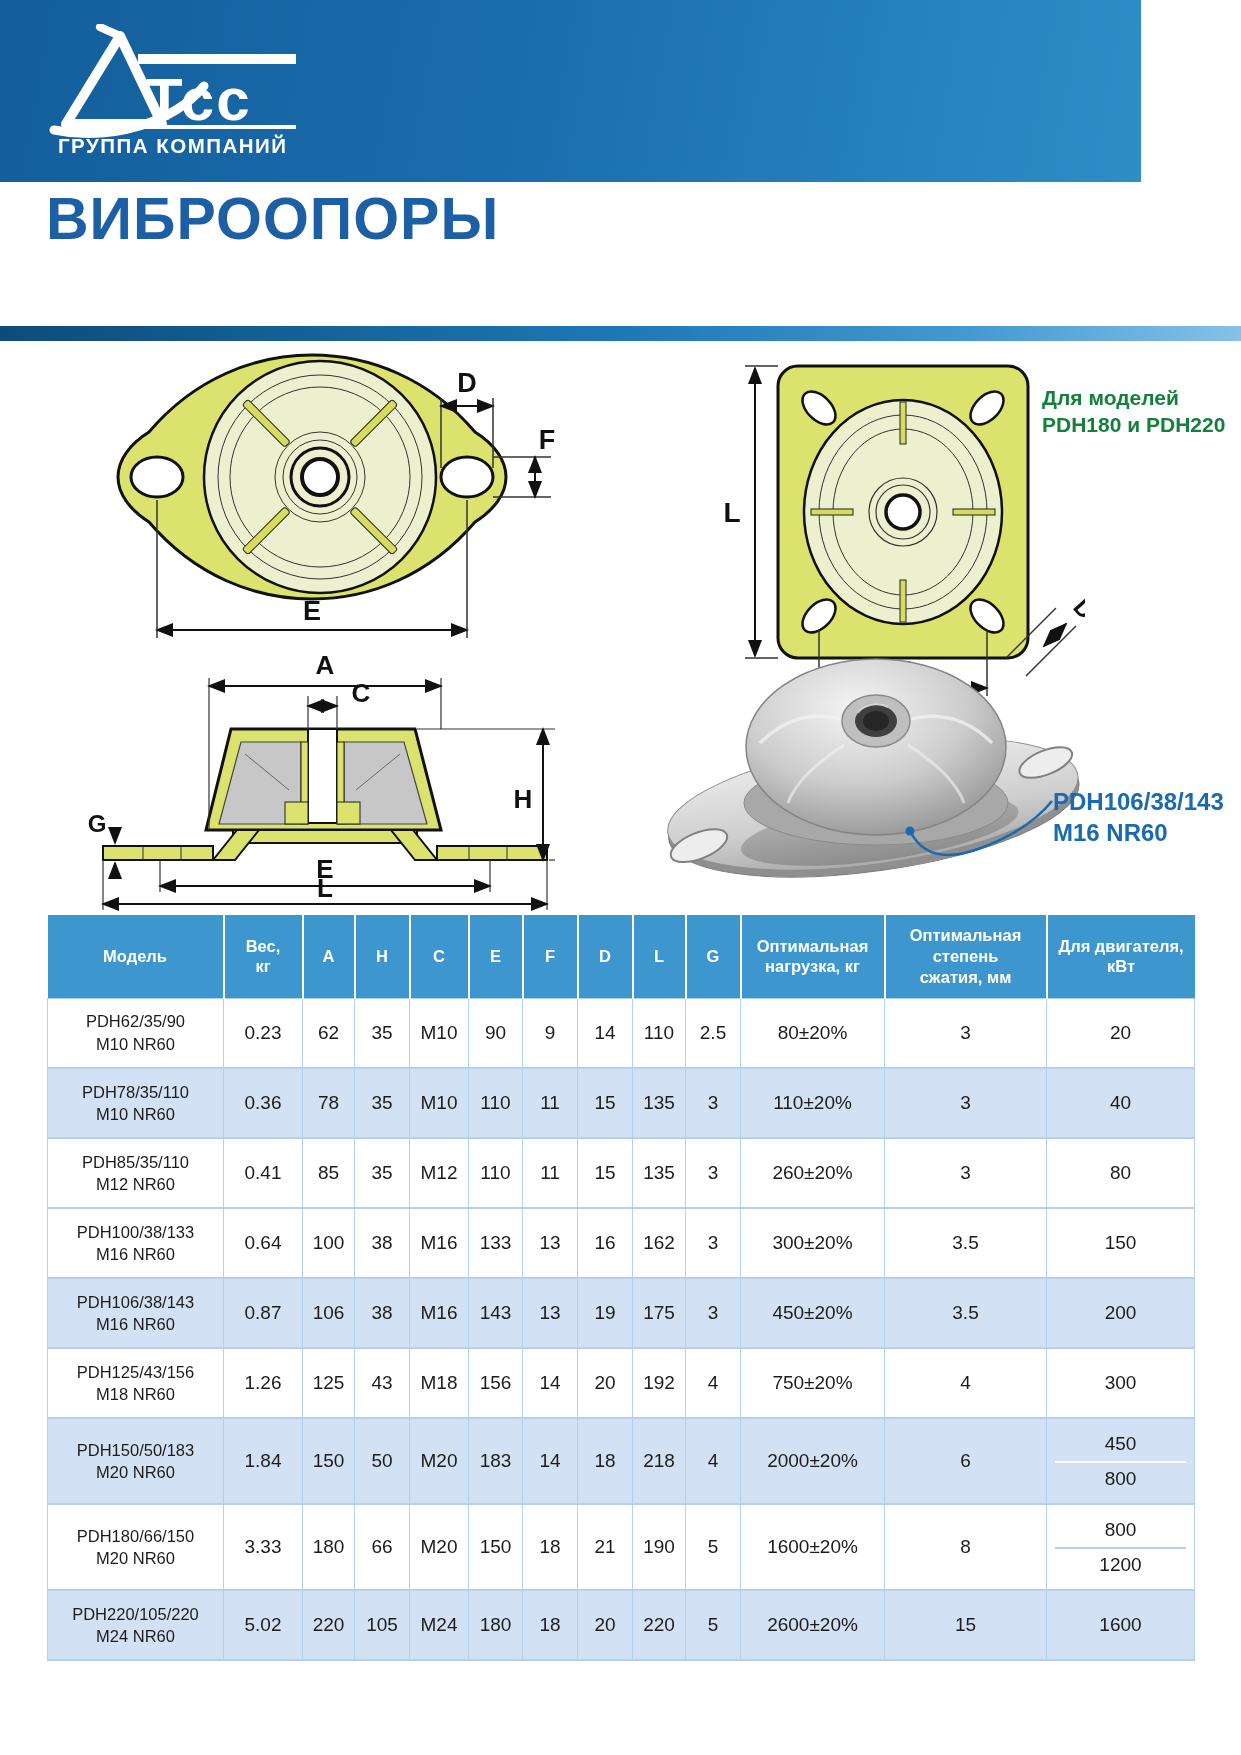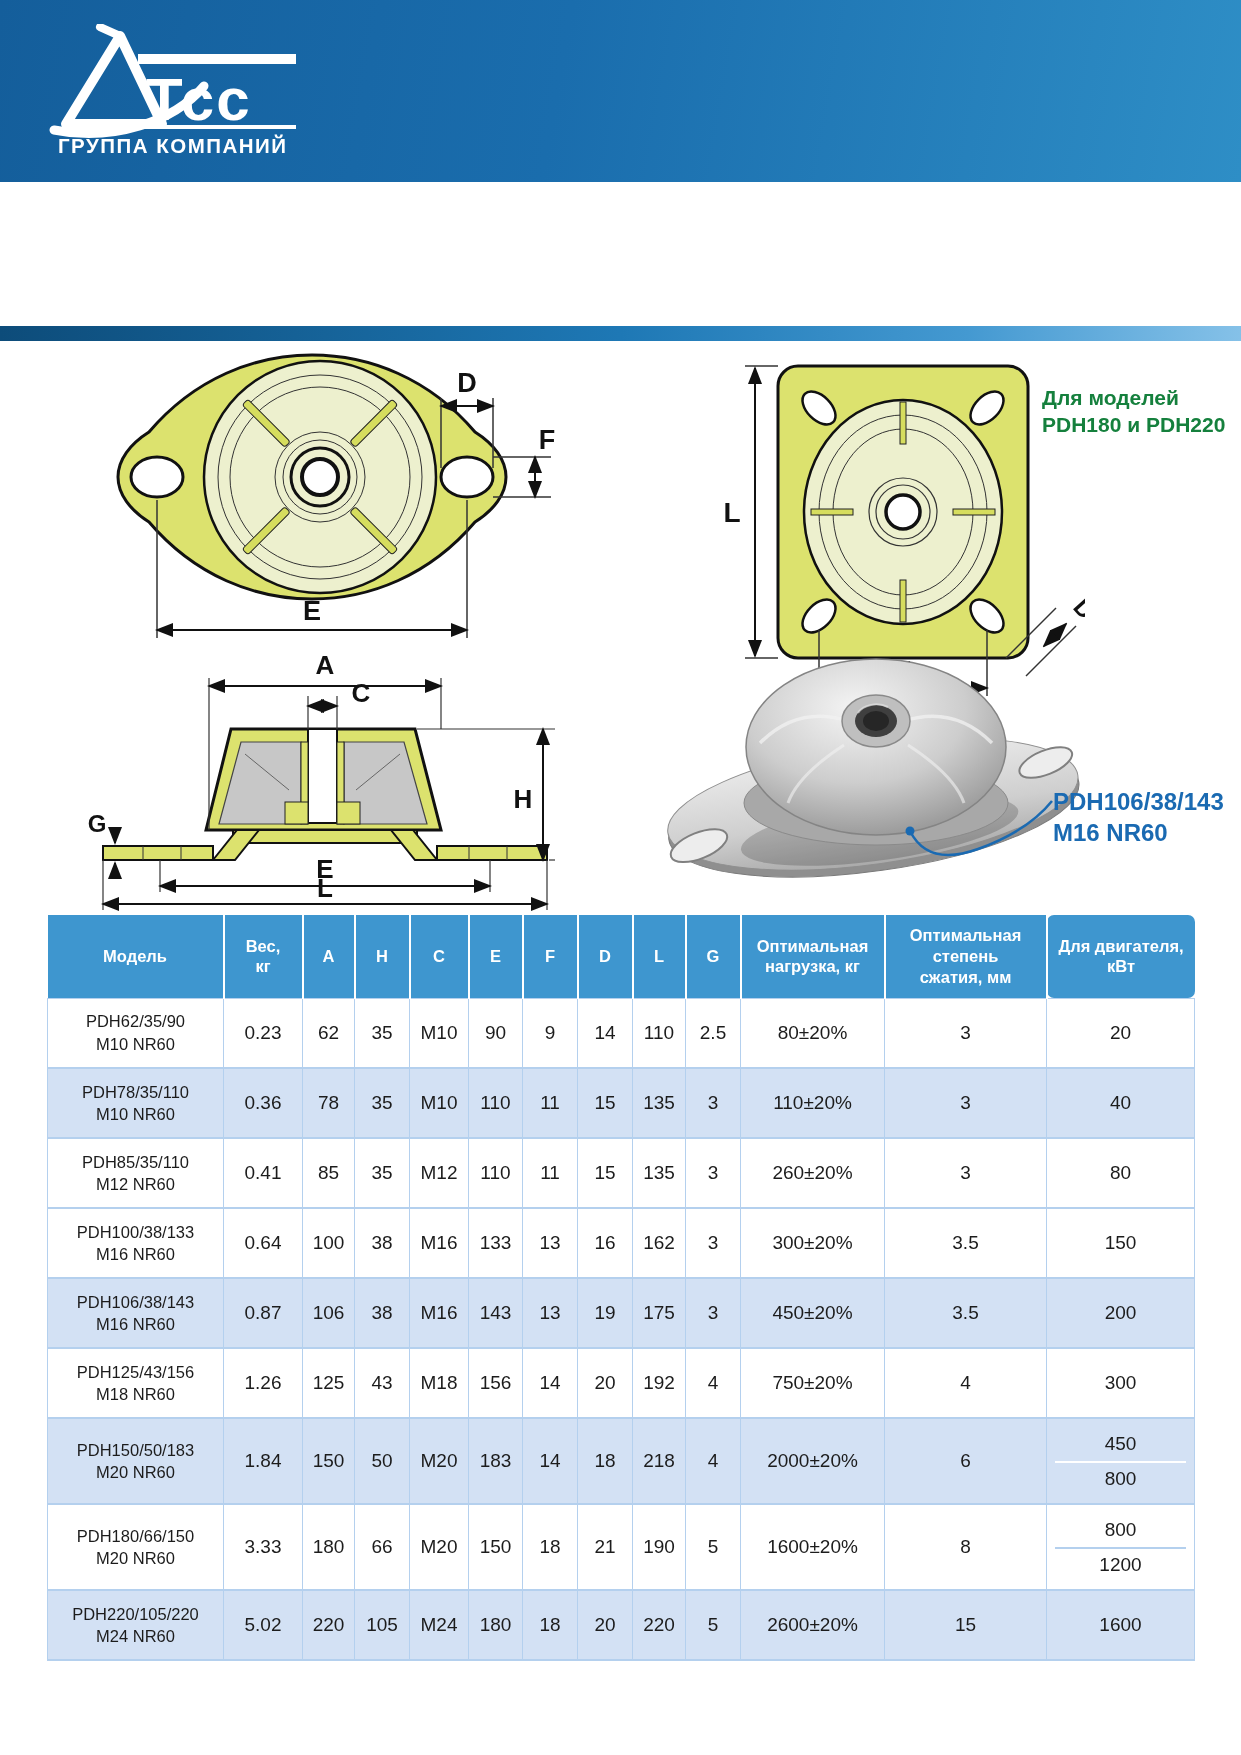--- a/index.html
+++ b/index.html
@@ -1,19 +1,19 @@
 <!DOCTYPE html>
 <html><head>
 <meta charset="utf-8">
 <style>
   * { margin:0; padding:0; box-sizing:border-box; }
   html,body { background:#ffffff; }
   body { width:1241px; height:1755px; position:relative; font-family:"Liberation Sans", sans-serif; overflow:hidden; }
 
-  .top-band { position:absolute; left:0; top:0; width:1241px; height:182px;
+  .top-band { position:absolute; left:0; top:0; width:1141px; height:182px;
     background:linear-gradient(100deg,#145e9b 0%,#1a6dad 45%,#2e8ec6 100%); }
   .logo-svg { position:absolute; left:42px; top:24px; }
 
   .title-block { position:absolute; left:46px; top:188px; }
   .page-title { font-size:59px; font-weight:bold; letter-spacing:1px; color:#1d5fa5; line-height:62px; }
   .page-subtitle { font-size:30px; font-weight:normal; color:#2077b8; line-height:36px; margin-top:2px; }
 
   .grad-bar { position:absolute; left:0; top:326px; width:1241px; height:15px;
     background:linear-gradient(90deg,#0d4c7a 0%,#1e78b5 50%,#4499d1 78%,#85c1e8 100%); }
 
@@ -24,21 +24,21 @@
   .callout-text { position:absolute; left:1053px; top:786px; font-size:24px; font-weight:bold;
     color:#1a6ab2; line-height:31px; }
 
   .dim-label { font-family:"Liberation Sans", sans-serif; font-weight:bold; fill:#111; }
 
   table.specs { position:absolute; left:47px; top:915px; width:1147px; border-collapse:collapse;
     table-layout:fixed; }
   table.specs thead th { background:#3e96cf; color:#ffffff; font-weight:bold; font-size:16.5px;
     height:83px; border-right:2px solid #ffffff; vertical-align:middle; text-align:center;
     white-space:pre-line; line-height:1.25; padding:2px; }
-  table.specs thead th:last-child { border-right:none;border-radius:7px; }
+  table.specs thead th:last-child { border-right:none; }
   table.specs tbody td { border:1px solid #b4d0ee; border-bottom-width:2px; text-align:center;
     vertical-align:middle; font-size:19px; color:#1c1c1c; height:70px; padding:0;
     background:#ffffff; }
   table.specs tbody tr.alt td { background:#d3e1f4; }
   table.specs td.model { font-size:16.5px; line-height:1.35; }
   table.specs td.split { padding:8px; }
   table.specs td.split .half { height:34px; display:flex; align-items:center; justify-content:center; }
   table.specs tr.alt td.split .half + .half { border-top:2px solid #ffffff; }
   table.specs tr:not(.alt) td.split .half + .half { border-top:2px solid #b4d0ee; }
 </style>
@@ -51,20 +51,21 @@
     <path d="M78,12 L58,3" stroke="#ffffff" stroke-width="8" stroke-linecap="round"></path>
     <path d="M12,106 C70,118 132,98 162,62" fill="none" stroke="#ffffff" stroke-width="9" stroke-linecap="round"></path>
     <rect x="96" y="30" width="158" height="10" fill="#ffffff"></rect>
     <text x="104" y="96" font-size="60" font-weight="bold" fill="#ffffff" letter-spacing="2">Тсс</text>
     <rect x="96" y="101" width="158" height="4" fill="#ffffff"></rect>
     <text x="16" y="129" font-size="20.5" font-weight="bold" fill="#ffffff" letter-spacing="1.5">ГРУППА КОМПАНИЙ</text>
   </svg>
 </div>
 
 <div class="title-block">
+  <div class="page-title">ВИБРООПОРЫ</div>
 </div>
 <div class="grad-bar"></div>
 
 <svg class="abs" style="left:115px;top:350px" width="445" height="292" viewBox="0 0 445 292">
   <defs>
     <marker id="ah1" markerWidth="9" markerHeight="8" refX="8" refY="3.5" orient="auto-start-reverse">
       <path d="M0,0 L9,3.5 L0,7 Z" fill="#111"></path>
     </marker>
   </defs>
   <path d="M3,127 C3,110 15,94 34,82 C80,28 140,5 197,5 C254,5 314,28 360,82 C379,94 391,110 391,127 C391,144 379,160 360,172 C314,226 254,249 197,249 C140,249 80,226 34,172 C15,160 3,144 3,127 Z" fill="#dce26e" stroke="#111" stroke-width="3"></path>

